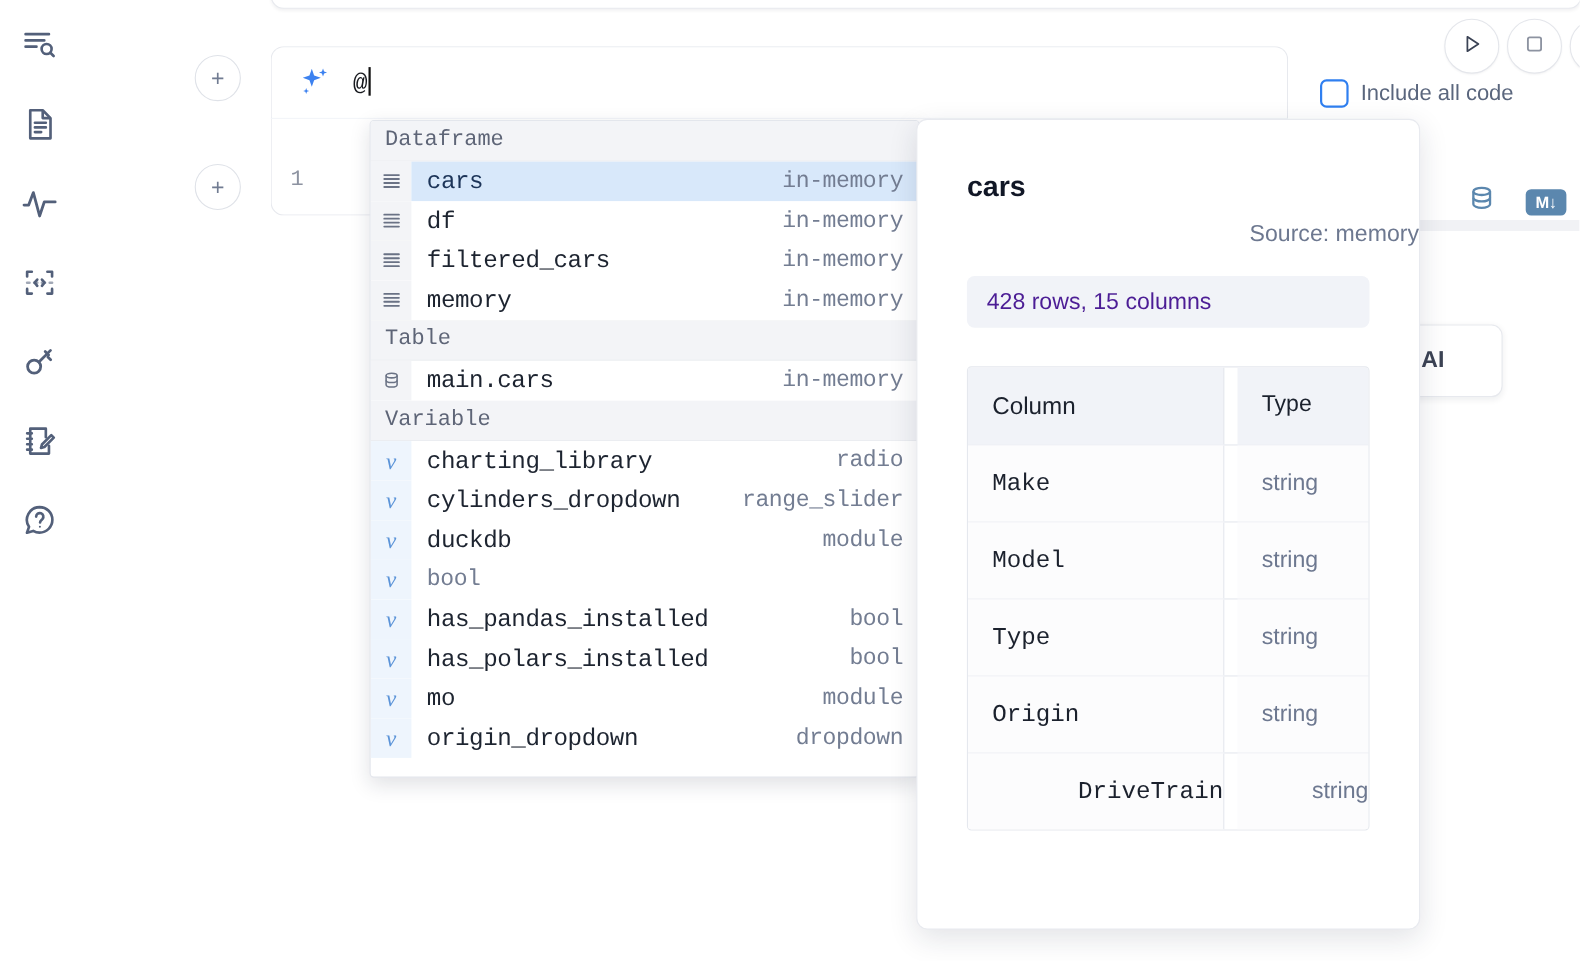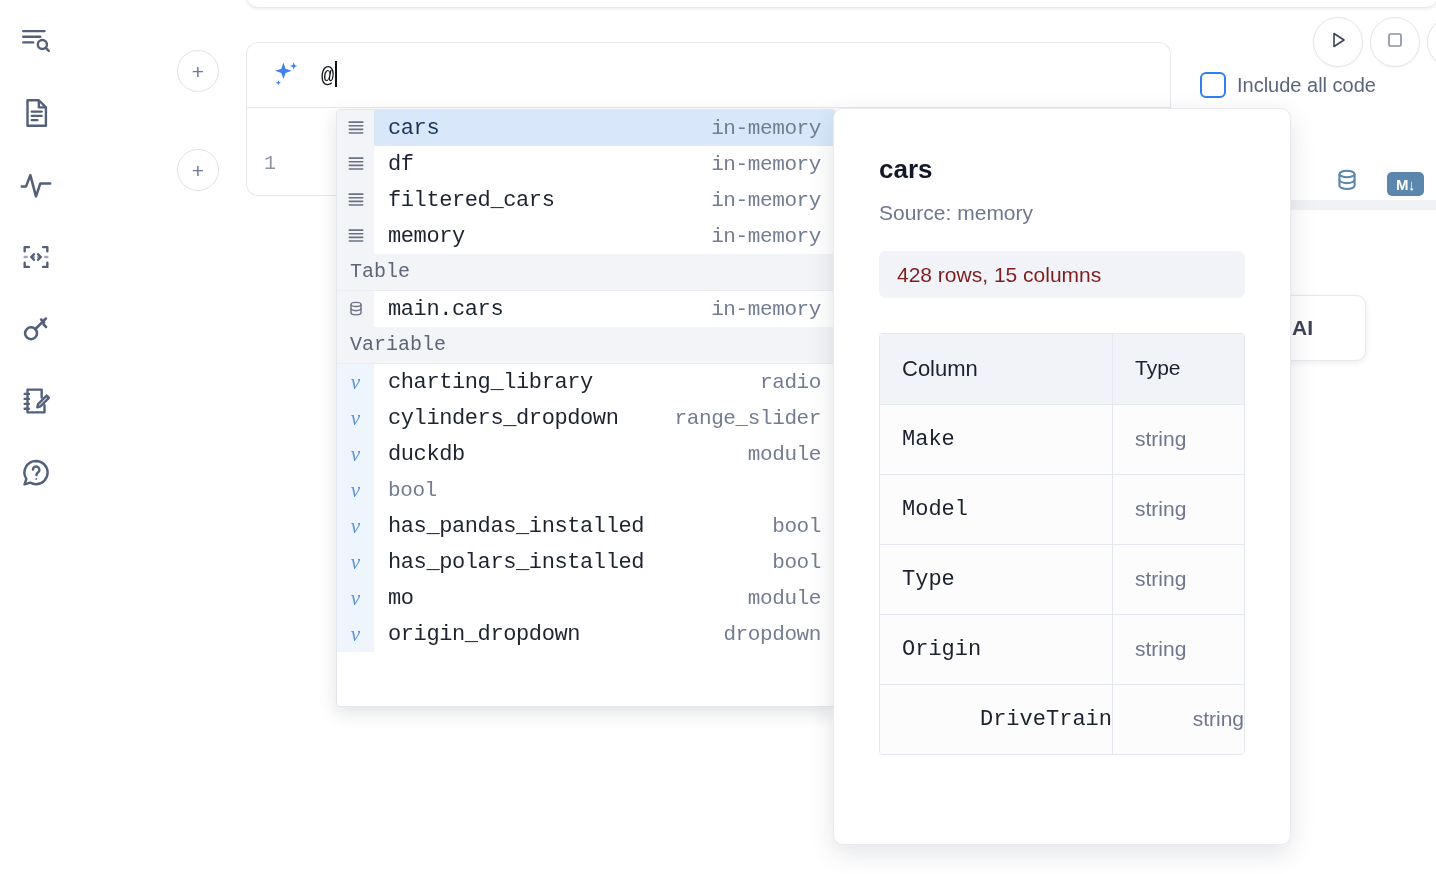--- a/index.html
+++ b/index.html
@@ -173,32 +173,32 @@
   .docs {
     position: absolute; left: 833px; top: 108px; width: 458px; height: 737px;
     background: #fff; border: 1px solid #e8eaef; border-radius: 10px;
     box-shadow: 0 8px 26px rgba(25,32,55,0.12);
     box-sizing: border-box; overflow: hidden;
   }
   .docs-title {
     margin: 45px 0 0 45px; font-size: 26px; font-weight: 700; color: #111726;
   }
   .docs-source {
-    margin: 16px 0 0 45px; font-size: 21px; color: #6d7890;
+    margin: 16px 0 0 45px; font-size: 21px; color: #6d7890; text-align: right;
   }
   .docs-shape {
     margin: 26px 45px 0 45px; height: 47px; background: #f1f3f8;
     border-radius: 7px; display:flex; align-items:center; padding-left: 18px;
-    box-sizing: border-box; font-size: 21px; color: #7f1d1d;
+    box-sizing: border-box; font-size: 21px; color: #4c1d95;
   }
   .docs-table {
     margin: 35px 45px 0 45px; border: 1px solid #e5e8ee;
     border-radius: 4px; overflow: hidden;
   }
-  .dt-row { display: flex; border-bottom: 1px solid #e5e8ee; }
+  .dt-row { display: flex; border-bottom: 1px solid #e5e8ee; gap: 12px; }
   .dt-row:last-child { border-bottom: none; text-align: right; }
   .dt-head .dt-c { background: #f1f3f8; font-weight: 400; }
   .dt-c {
     padding: 22px 0 22px 22px; box-sizing: border-box; background: #fcfcfd;
   }
   .dt-c.col { width: 233px; border-right: 1px solid #e5e8ee;
     font-family: Liberation Mono, monospace; font-size: 22px; color: #1b212d; }
   .dt-c.typ { flex: 1; font-size: 21px; color: #6d7890; }
   .dt-head .dt-c.col { font-family: "Liberation Sans", sans-serif; color:#1b212d; }
   .dt-head .dt-c.typ { color: #1b212d; }
@@ -328,20 +328,21 @@
   <div class="chip-md">
     <span>M</span>
       <span>↓</span>
   </div>
 
   <div class="ai-card">
     <span>AI</span>
   </div>
 
   <div class="ac" id="ac-list">
+      <div class="ac-group">Dataframe</div>
       <div class="ac-item sel">
         <span class="ac-gutter">
           <svg width="20" height="20" viewBox="0 0 24 24" fill="none" stroke="currentColor" stroke-width="2" stroke-linecap="round">
             <path d="M4 5h16M4 9.3h16M4 13.6h16M4 18h16"></path>
           </svg>
         </span>
         <span class="ac-label-wrap">
           <span class="ac-name">cars</span>
           <span class="ac-type">in-memory</span>
         </span>

